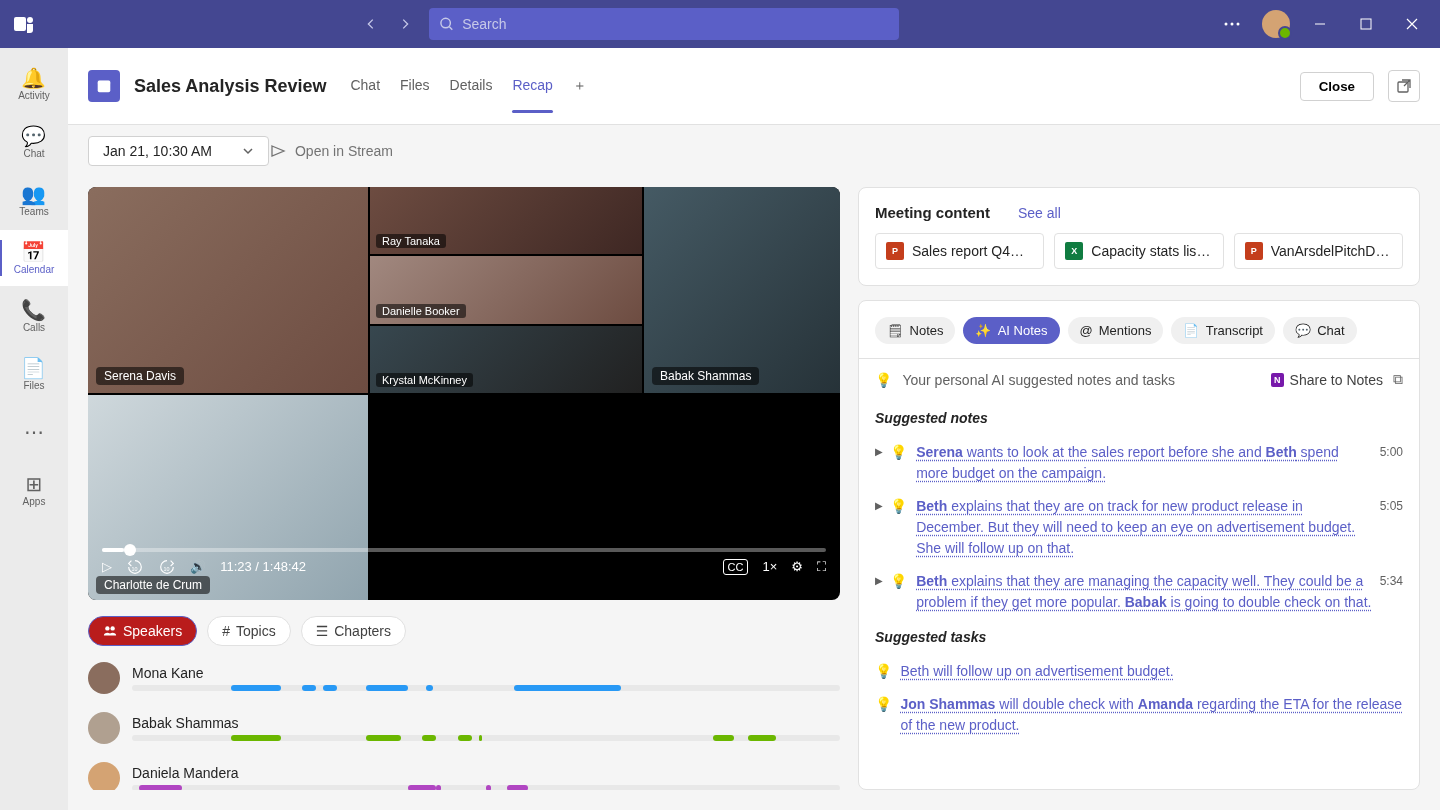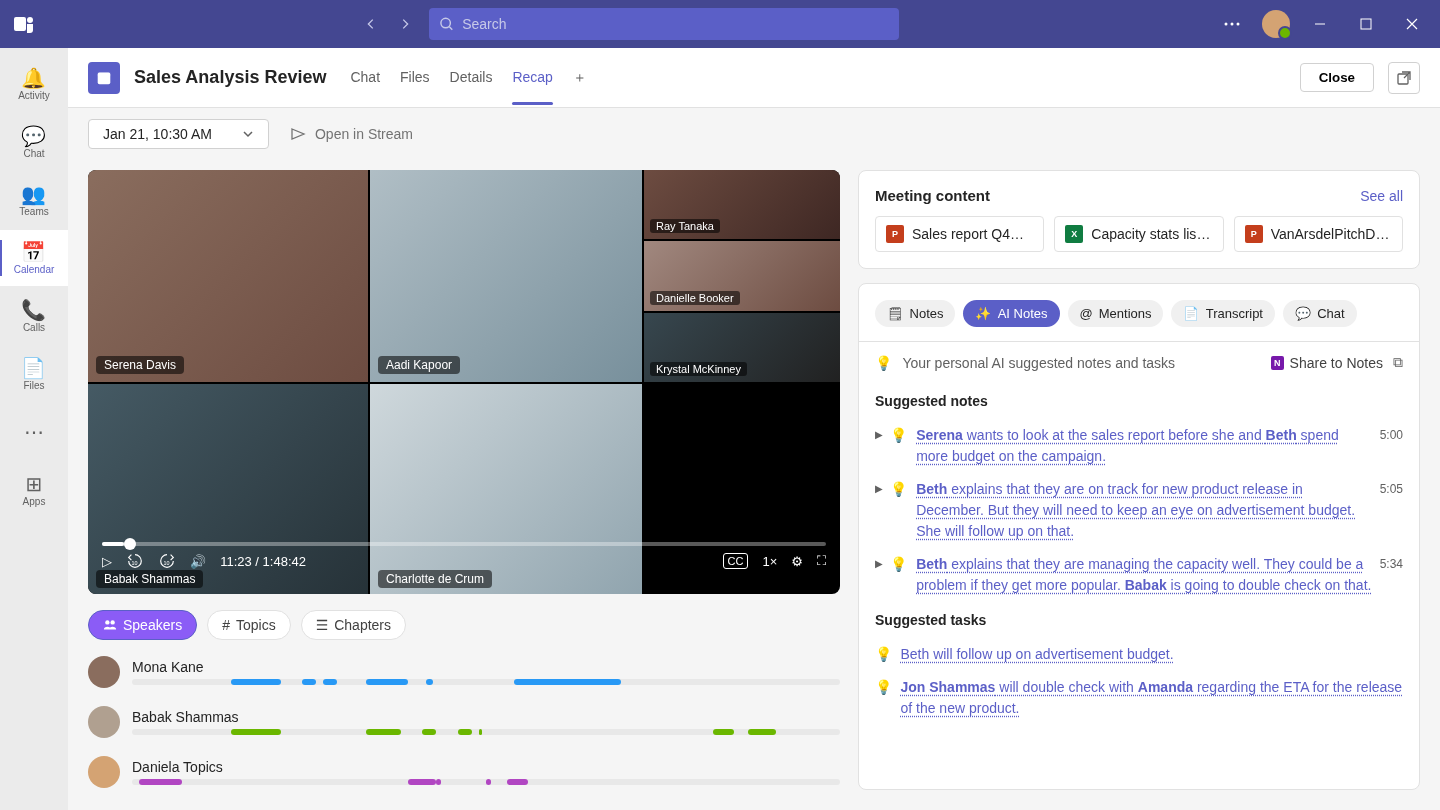--- a/index.html
+++ b/index.html
@@ -21,32 +21,32 @@
 
 
 .apprail { position: fixed; left: 0; top: 48px; bottom: 0; width: 68px; background: #ebebeb; display: flex; flex-direction: column; align-items: center; padding-top: 8px; gap: 2px; }
 .rail-item { width: 68px; height: 56px; display: flex; flex-direction: column; align-items: center; justify-content: center; gap: 2px; cursor: pointer; color: #616161; font-size: 10px; }
 .rail-item.active { color: #5b5fc7; background: #fff; position: relative; }
 .rail-item.active::before { content: ''; position: absolute; left: 0; top: 10px; bottom: 10px; width: 2px; background: #5b5fc7; }
 .rail-icon { font-size: 20px; line-height: 1; }
 
 
 .main { position: fixed; left: 68px; top: 48px; right: 0; bottom: 0; background: #f5f5f5; display: flex; flex-direction: column; }
-.header { height: 60px; display: flex; align-items: center; padding: 0 20px; gap: 14px; border-bottom: 1px solid #e1e1e1; background: #fff; }
+.header { height: 77px; display: flex; align-items: center; padding: 0 20px; gap: 14px; border-bottom: 1px solid #e1e1e1; background: #fff; }
 .header-icon { width: 32px; height: 32px; background: #5b5fc7; border-radius: 4px; display: flex; align-items: center; justify-content: center; color: #fff; }
 .header-title { font-size: 18px; font-weight: 700; }
 .tabs { display: flex; gap: 20px; margin-left: 10px; }
 .tab { color: #616161; cursor: pointer; padding: 18px 0; position: relative; }
 .tab.active { color: #5b5fc7; }
 .tab.active::after { content: ''; position: absolute; bottom: 0; left: 0; right: 0; height: 3px; background: #5b5fc7; border-radius: 2px; }
 .header-spacer { flex: 1; }
 .close-btn { padding: 6px 18px; border: 1px solid #d1d1d1; border-radius: 4px; background: #fff; cursor: pointer; font-weight: 600; }
 .popout { width: 32px; height: 32px; display: flex; align-items: center; justify-content: center; cursor: pointer; color: #616161; border: 1px solid #d1d1d1; border-radius: 4px; }
 
-.subheader { height: 52px; display: flex; align-items: center; padding: 0 20px; gap: 20px; background: #f5f5f5; }
+.subheader { height: 52px; display: flex; align-items: center; padding: 0 20px; background: #f5f5f5; }
 .dropdown { display: flex; align-items: center; gap: 30px; padding: 6px 14px; border: 1px solid #d1d1d1; border-radius: 4px; background: #fff; cursor: pointer; }
 .stream-link { display: flex; align-items: center; gap: 8px; color: #737373; cursor: pointer; }
 
 .content { flex: 1; display: flex; gap: 18px; padding: 10px 20px 20px; overflow: hidden; }
 .left-col { flex: 0 0 752px; display: flex; flex-direction: column; gap: 16px; }
 .right-col { flex: 1; display: flex; flex-direction: column; gap: 14px; min-width: 0; }
 
 
 .video { position: relative; background: #000; border-radius: 8px; overflow: hidden; height: 424px; }
 .grid { display: grid; grid-template-columns: 280px 272px 196px; grid-template-rows: 50% 50%; height: 100%; gap: 2px; }
@@ -66,50 +66,50 @@
 .scrub { height: 4px; background: rgba(255,255,255,0.35); border-radius: 2px; position: relative; }
 .scrub::before { content: ''; position: absolute; left: 0; width: 3%; height: 100%; background: #fff; border-radius: 2px; }
 .scrub::after { content: ''; position: absolute; left: 3%; top: -4px; width: 12px; height: 12px; background: #fff; border-radius: 50%; }
 .ctrl-row { display: flex; align-items: center; gap: 14px; color: #fff; font-size: 13px; }
 .ctrl-icon { cursor: pointer; }
 .ctrl-spacer { flex: 1; }
 
 
 .filter-pills { display: flex; gap: 10px; }
 .pill { display: flex; align-items: center; gap: 6px; padding: 6px 14px; border-radius: 18px; border: 1px solid #e1e1e1; background: #fff; cursor: pointer; color: #424242; }
-.pill.active { background: #8b5cf6; color: #fff; border-color: #5b5fc7; }
+.pill.active { background: #b91c1c; color: #fff; border-color: #5b5fc7; }
 
 .speakers { display: flex; flex-direction: column; gap: 18px; overflow-y: auto; }
 .speaker-row { display: flex; align-items: center; gap: 12px; }
 .speaker-av { width: 32px; height: 32px; border-radius: 50%; flex-shrink: 0; }
 .speaker-name { width: auto; }
 .speaker-info { display: flex; flex-direction: column; gap: 4px; flex: 1; }
 .speaker-track { height: 6px; background: #e8e8e8; border-radius: 3px; position: relative; }
 .seg { position: absolute; height: 100%; border-radius: 3px; }
 
 
 .card { background: #fff; border-radius: 8px; border: 1px solid #e1e1e1; padding: 16px; }
-.card-hdr { display: flex; justify-content: space-between; align-items: center; margin-bottom: 12px; }
+.card-hdr { display: flex; align-items: center; margin-bottom: 12px; }
 .card-title { font-weight: 600; font-size: 15px; }
 .see-all { color: #5b5fc7; cursor: pointer; margin-left: 28px; }
 .file-row { display: flex; gap: 10px; }
 .file-chip { flex: 1; min-width: 0; display: flex; align-items: center; gap: 8px; padding: 8px 10px; border: 1px solid #e1e1e1; border-radius: 4px; cursor: pointer; overflow: hidden; }
 .file-ico { width: 18px; height: 18px; border-radius: 2px; flex-shrink: 0; display: flex; align-items: center; justify-content: center; color: #fff; font-size: 9px; font-weight: 700; }
 .file-name { white-space: nowrap; overflow: hidden; text-overflow: ellipsis; }
 
 .tabs-card { padding: 16px 0; }
 .tab-pills { display: flex; gap: 8px; padding: 0 16px 14px; border-bottom: 1px solid #e1e1e1; }
 .tpill { display: flex; align-items: center; gap: 6px; padding: 6px 12px; border-radius: 18px; background: #f0f0f0; cursor: pointer; font-size: 13px; }
 .tpill.active { background: #5b5fc7; color: #fff; }
 .ai-sub { display: flex; align-items: center; gap: 10px; padding: 12px 16px; color: #616161; }
 .ai-sub-spacer { flex: 1; }
 .share-link { display: flex; align-items: center; gap: 6px; color: #424242; cursor: pointer; }
 
 .notes-section { padding: 0 16px; }
-.notes-h { font-weight: 700; margin: 10px 0 10px; }
+.notes-h { font-weight: 700; margin: 10px 0 10px; font-style: italic; }
 .note-row { display: flex; gap: 8px; padding: 6px 0; align-items: flex-start; }
 .note-caret { color: #616161; font-size: 10px; padding-top: 4px; cursor: pointer; }
 .note-bulb { color: #5b5fc7; font-size: 14px; padding-top: 2px; }
 .note-text { flex: 1; color: #5b5fc7; line-height: 1.5; text-decoration: underline dotted #5b5fc7; text-underline-offset: 3px; }
 .note-text b { color: #5b5fc7; }
 .note-time { color: #616161; font-size: 12px; padding-top: 3px; }
 
 svg { display: block; }
 </style>
 </head>
@@ -247,23 +247,20 @@
     </div>
   </div>
 
   <div class="content">
 
     <div class="left-col">
       <div class="video">
         <div class="grid">
           <div class="tile t1">
               <div class="name">Serena Davis</div>
-            </div>
-          <div class="tile t2">
-              <div class="name">Aadi Kapoor</div>
             </div>
           <div class="t34">
             <div class="minitile mt1">
                 <div class="name" style="position:absolute;left:6px;bottom:6px;background:rgba(0,0,0,0.55);color:#fff;padding:1px 6px;border-radius:3px;font-size:11px">Ray Tanaka</div>
               </div>
             <div class="minitile mt2">
                 <div class="name" style="position:absolute;left:6px;bottom:6px;background:rgba(0,0,0,0.55);color:#fff;padding:1px 6px;border-radius:3px;font-size:11px">Danielle Booker</div>
               </div>
             <div class="minitile mt3">
                 <div class="name" style="position:absolute;left:6px;bottom:6px;background:rgba(0,0,0,0.55);color:#fff;padding:1px 6px;border-radius:3px;font-size:11px">Krystal McKinney</div>
@@ -351,21 +348,21 @@
                 <div class="seg" style="left:46%;width:2%;background:#6bb700"></div>
                 <div class="seg" style="left:49%;width:0.5%;background:#6bb700"></div>
                 <div class="seg" style="left:82%;width:3%;background:#6bb700"></div>
                 <div class="seg" style="left:87%;width:4%;background:#6bb700"></div>
               </div>
             </div>
           </div>
           <div class="speaker-row">
             <div class="speaker-av" style="background:#d4a373"></div>
     <div class="speaker-info">
-              <div class="speaker-name">Daniela Topics</div>
+              <div class="speaker-name">Daniela Mandera</div>
     <div class="speaker-track">
                 <div class="seg" style="left:1%;width:6%;background:#b146c2"></div>
                 <div class="seg" style="left:39%;width:4%;background:#b146c2"></div>
                 <div class="seg" style="left:43%;width:0.7%;background:#b146c2"></div>
                 <div class="seg" style="left:50%;width:0.7%;background:#b146c2"></div>
                 <div class="seg" style="left:53%;width:3%;background:#b146c2"></div>
               </div>
             </div>
           </div>
         </div>

